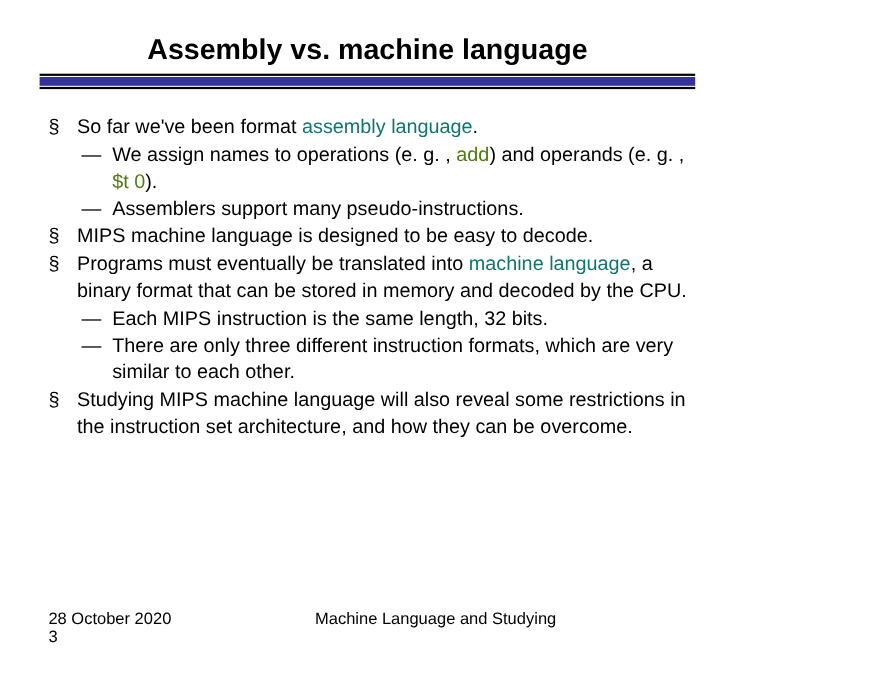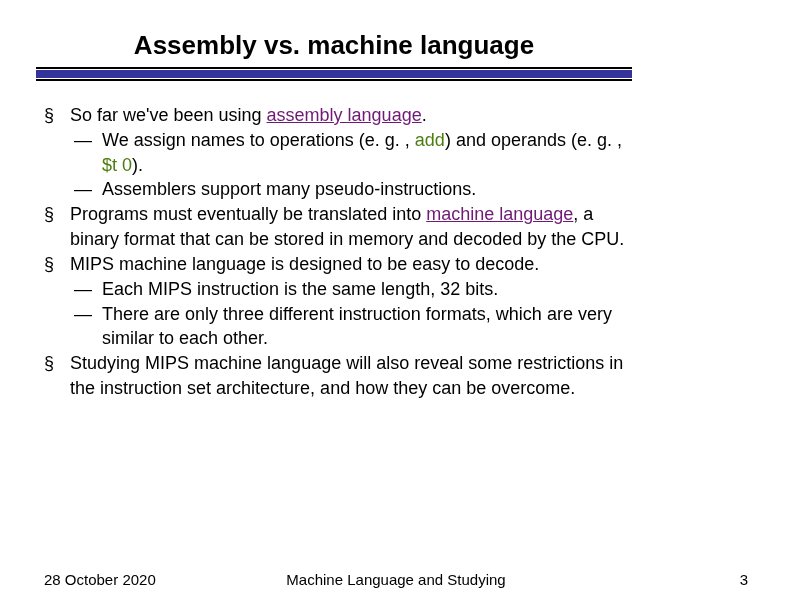--- a/index.html
+++ b/index.html
@@ -57,33 +57,34 @@
     position: relative;
     padding-left: 64px;
   }
   .b2::before {
     content: "—";
     position: absolute;
     left: 36px;
     top: 0;
     color: #000000;
   }
-  .orange { color: #701a75; text-decoration: underline; }
+  .orange { color: #0f766e; }
   .green { color: #4d7c0f; }
   .footer {
     position: absolute;
     bottom: 24px;
     left: 0;
     width: 792px;
     padding: 0 44px 0 44px;
     font-size: 15px;
     color: #000000;
     display: flex;
-    justify-content: space-between;
+    justify-content: flex-start;
     align-items: baseline;
+    flex-direction: column;
   }
   .footer-left { }
   .footer-center {
     position: absolute;
     left: 50%;
     transform: translateX(-50%);
   }
   .footer-right { }
 </style>
 </head>
@@ -93,38 +94,38 @@
 
   <div class="title">Assembly vs. machine language</div>
 
   <div class="rule-wrap">
     <div class="rule-inner"></div>
   </div>
 
   <div class="content">
 
     <div class="b1">
-      <span>So far we've been using </span><span class="orange">assembly language</span><span>.</span>
+      <span>So far we've been format </span><span class="orange">assembly language</span><span>.</span>
     </div>
 
     <div class="b2">
       <span>We assign names to operations (e. g. , </span><span class="green">add</span><span>) and operands (e. g. , </span><span class="green">$t 0</span><span>).</span>
     </div>
 
 
     <div class="b2">
       <span>Assemblers support many pseudo-instructions.</span>
     </div>
 
     <div class="b1">
-      <span>Programs must eventually be translated into </span><span class="orange">machine language</span><span>, a binary format that can be stored in memory and decoded by the CPU.</span>
+      <span>MIPS machine language is designed to be easy to decode.</span>
     </div>
 
     <div class="b1">
-      <span>MIPS machine language is designed to be easy to decode.</span>
+      <span>Programs must eventually be translated into </span><span class="orange">machine language</span><span>, a binary format that can be stored in memory and decoded by the CPU.</span>
     </div>
 
     <div class="b2">
       <span>Each MIPS instruction is the same length, 32 bits.</span>
     </div>
 
     <div class="b2">
       <span>There are only three different instruction formats, which are very similar to each other.</span>
     </div>
 

